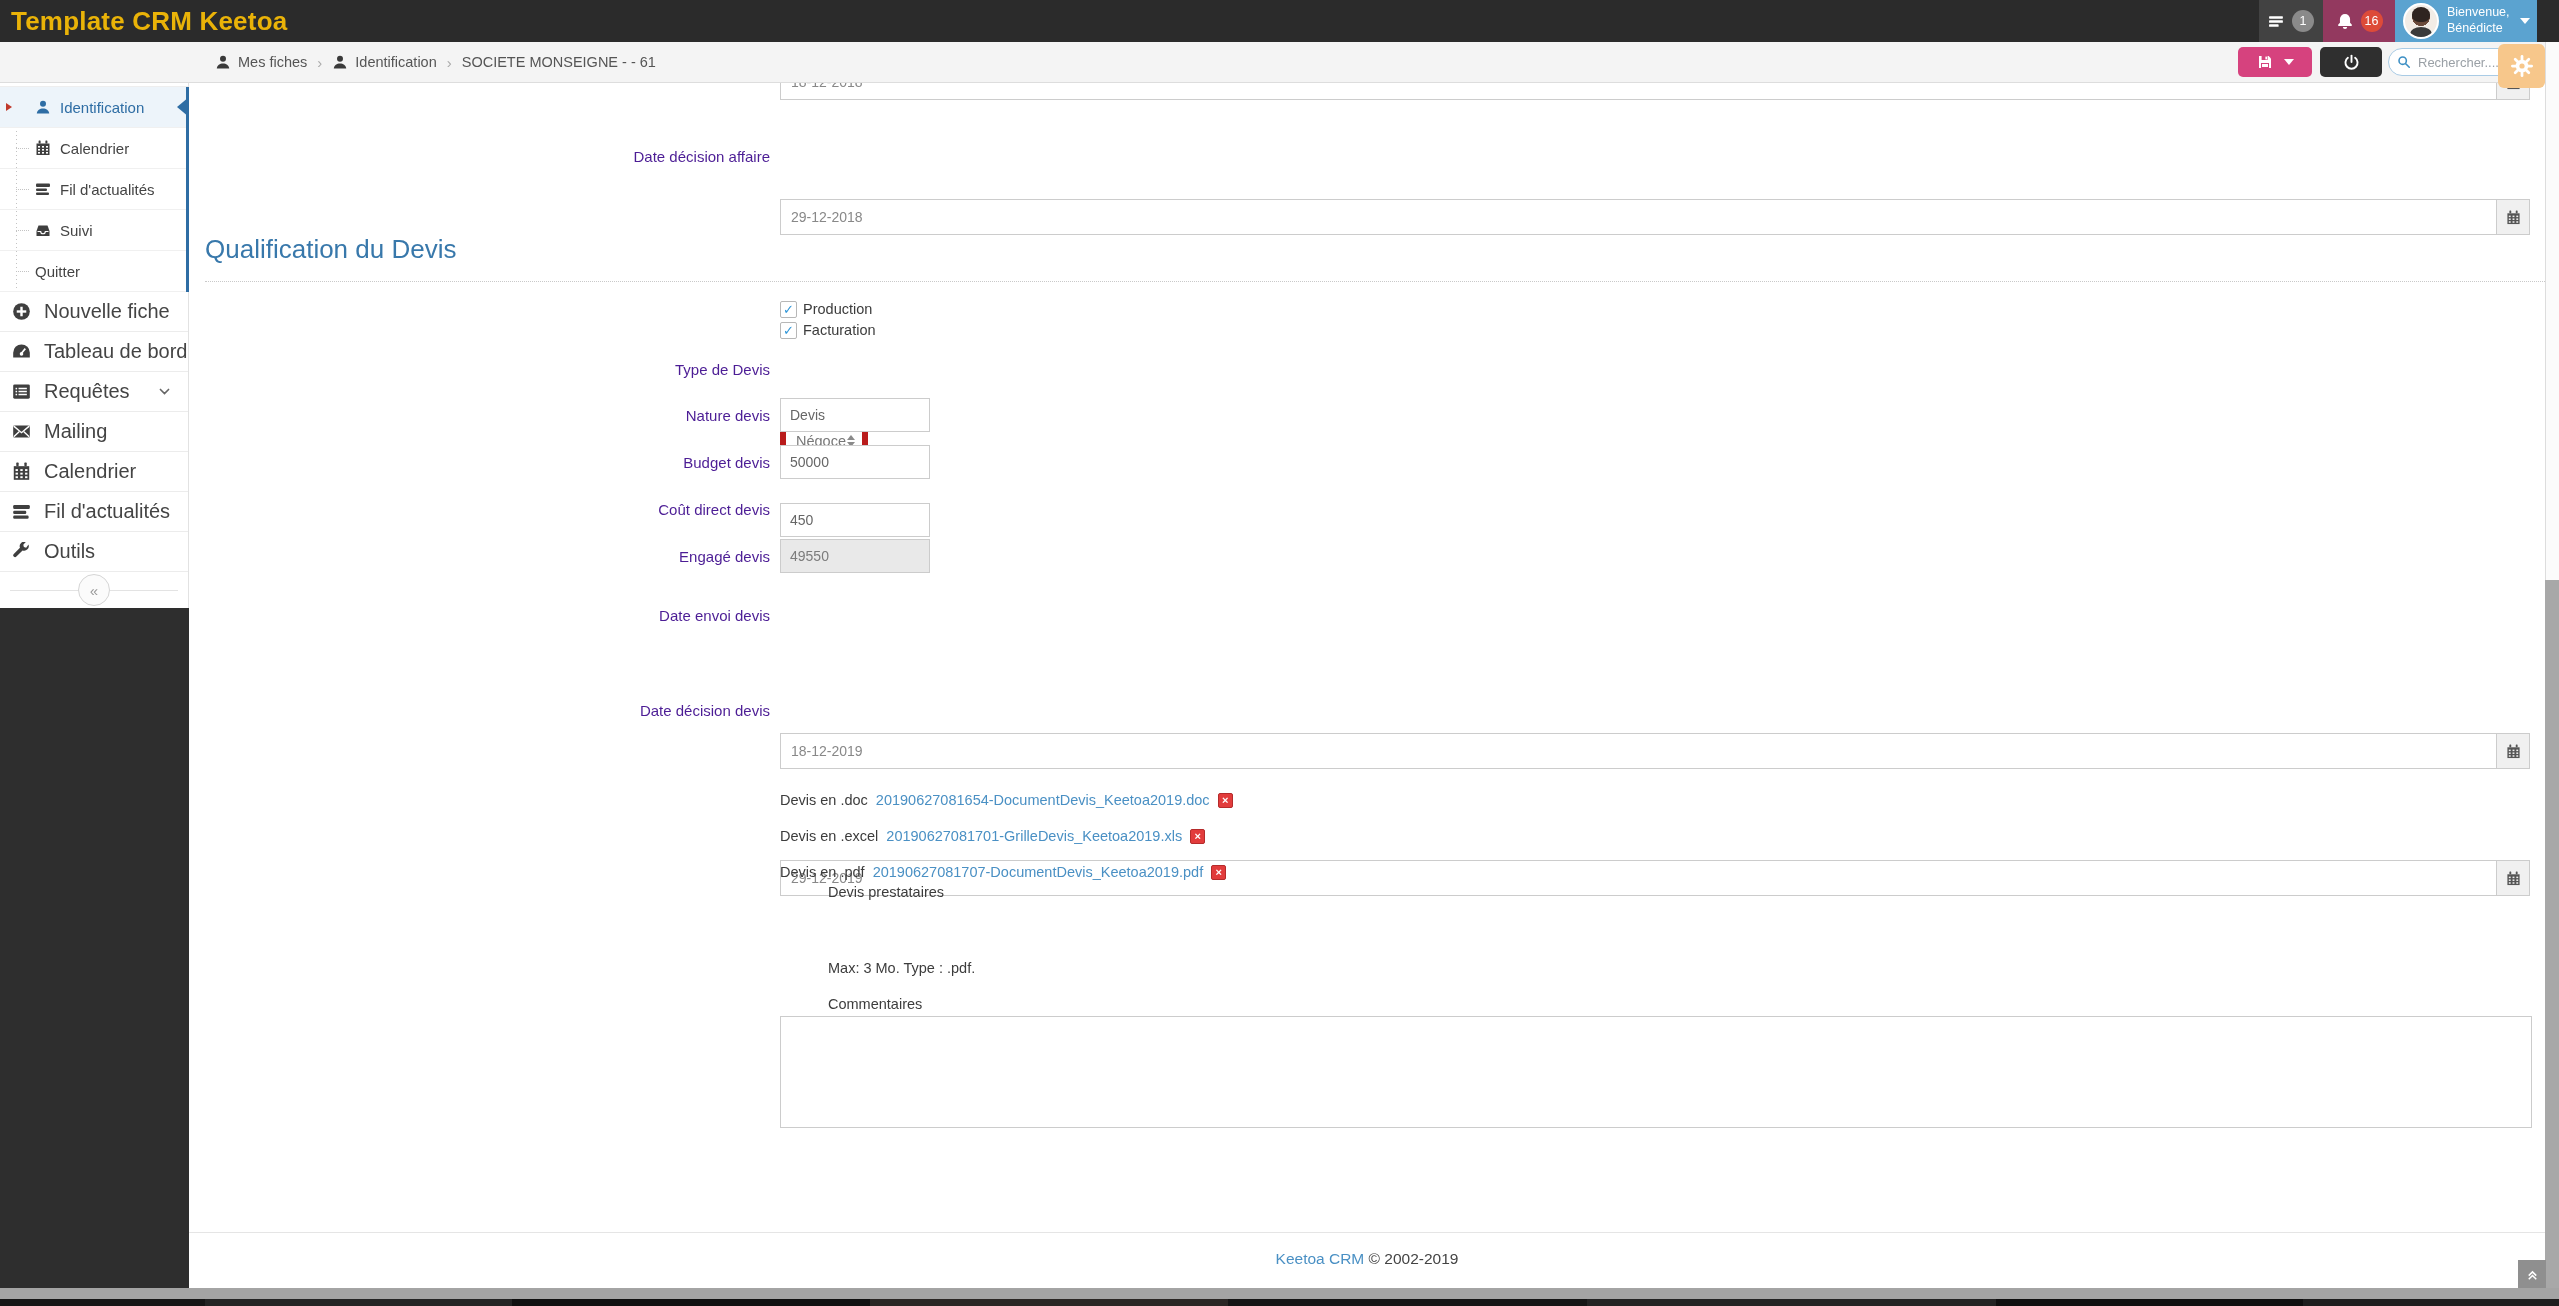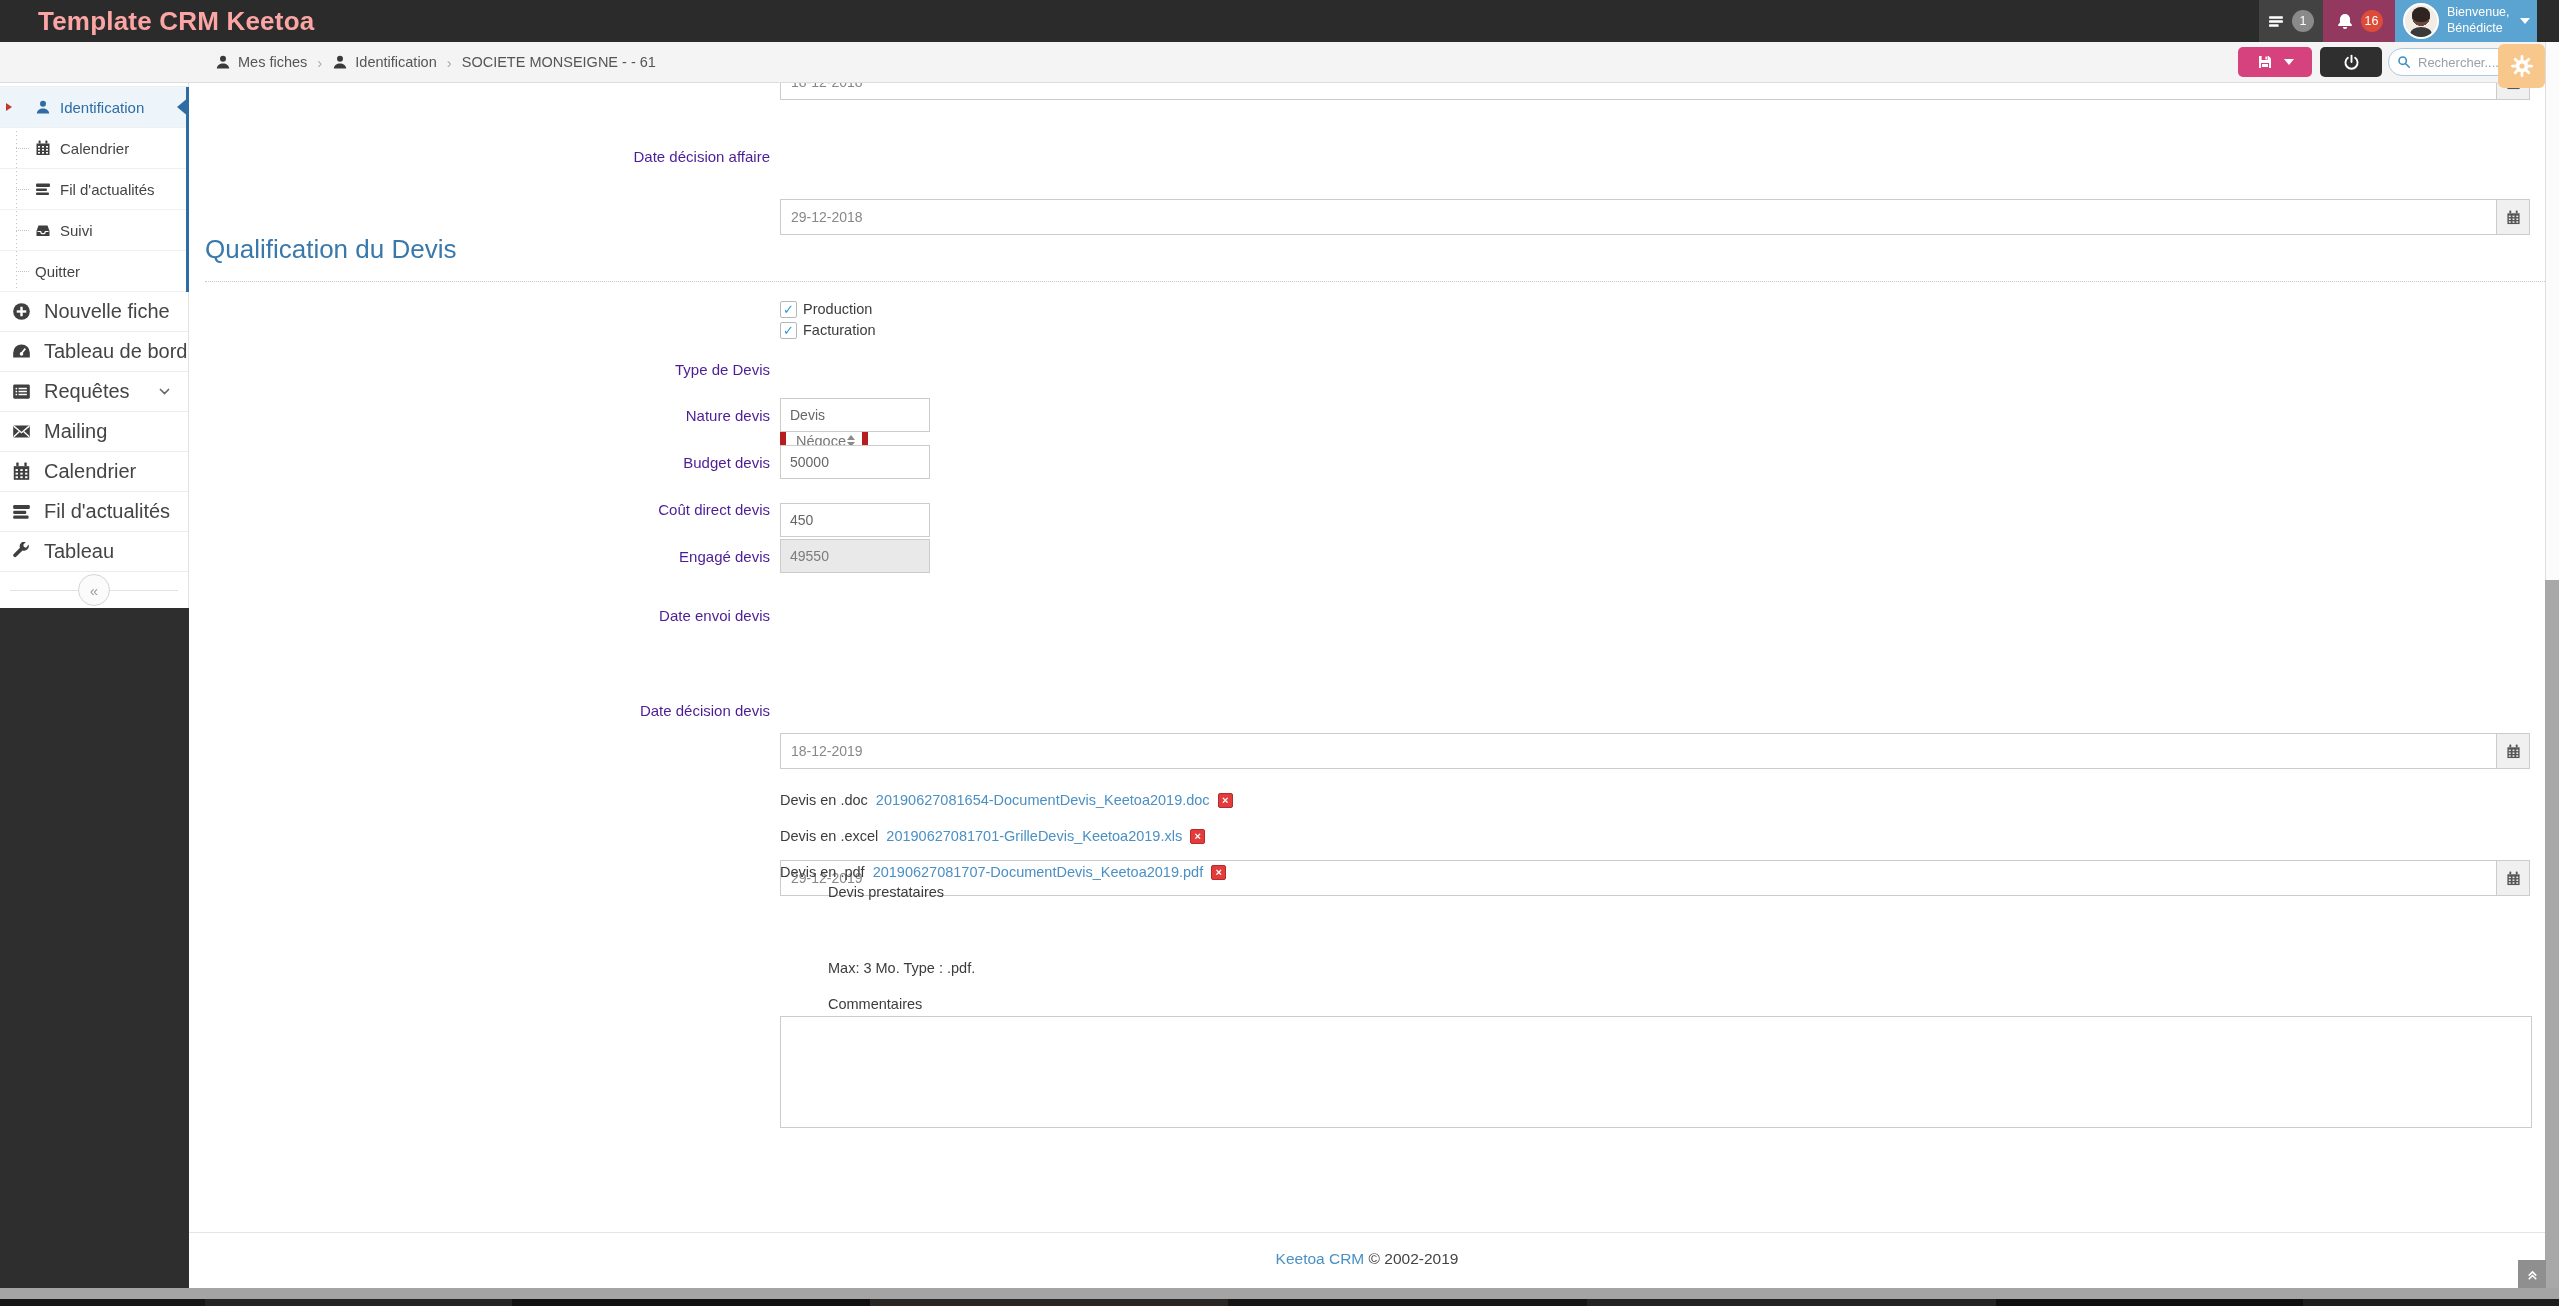--- a/index.html
+++ b/index.html
@@ -6,21 +6,21 @@
   body{
     width:2559px;height:1306px;position:relative;overflow:hidden;
     font-family:"Liberation Sans","DejaVu Sans",sans-serif;
     background:#ffffff;-webkit-font-smoothing:antialiased;
   }
   .ic{display:inline-flex;align-items:center;justify-content:center;}
   .ic svg{display:block;}
 
   
   .topbar{position:absolute;left:0;top:0;right:0;height:42px;background:#2b2b2b;z-index:50;display:flex;align-items:center;}
-  .app-title{color:#fca5a5;font-size:26px;font-weight:bold;padding-left:38px;letter-spacing:.2px;}
+  .app-title{color:#eab308;font-size:26px;font-weight:bold;padding-left:11px;letter-spacing:.2px;}
   .top-right{margin-left:auto;display:flex;align-items:stretch;height:42px;padding-right:22px;}
   .tb-box{display:flex;align-items:center;justify-content:center;gap:7px;}
   .menu-box{width:64px;background:#424242;}
   .bell-box{width:72px;background:#93395f;}
   .badge{min-width:22px;height:22px;border-radius:11px;color:#fff;font-size:12.5px;display:flex;align-items:center;justify-content:center;padding:0 4px;box-sizing:border-box;}
   .badge-gray{background:#8a8a8a;}
   .badge-red{background:#dd4b39;}
   .user-box{width:142px;background:#5ba3d0;display:flex;align-items:center;gap:8px;padding:6px 8px;box-sizing:border-box;}
   .avatar{width:32px;height:32px;border-radius:50%;background:radial-gradient(circle at 50% 38%, #6b4a3a 0 34%, #f2ece6 35%);border:2px solid #fff;flex:none;position:relative;overflow:hidden;}
   .avatar::after{content:"";position:absolute;left:50%;bottom:-4px;transform:translateX(-50%);width:22px;height:14px;border-radius:50% 50% 0 0;background:#3a3a3a;}
@@ -514,21 +514,21 @@
         </svg>
       </span>
     <span>Fil d'actualités</span>
   </div>
   <div class="mainitem">
     <span class="ic">
         <svg width="19" height="19" viewBox="0 0 16 16">
           <path fill="currentColor" d="M13.9 2.1a3.9 3.9 0 0 1-5 5L3.7 12.3a1.55 1.55 0 0 1-2.2-2.2L6.7 4.9a3.9 3.9 0 0 1 5-5L9.5 2.4l.5 1.9 1.9.5z"></path>
         </svg>
       </span>
-    <span>Tableau</span>
+    <span>Outils</span>
   </div>
 
   <div class="collapse-row">
     <span class="collapse-btn">«</span>
   </div>
   <div class="side-dark"></div>
 </div>
 
 <div class="topbar">
   <div class="app-title">Template CRM Keetoa</div>

